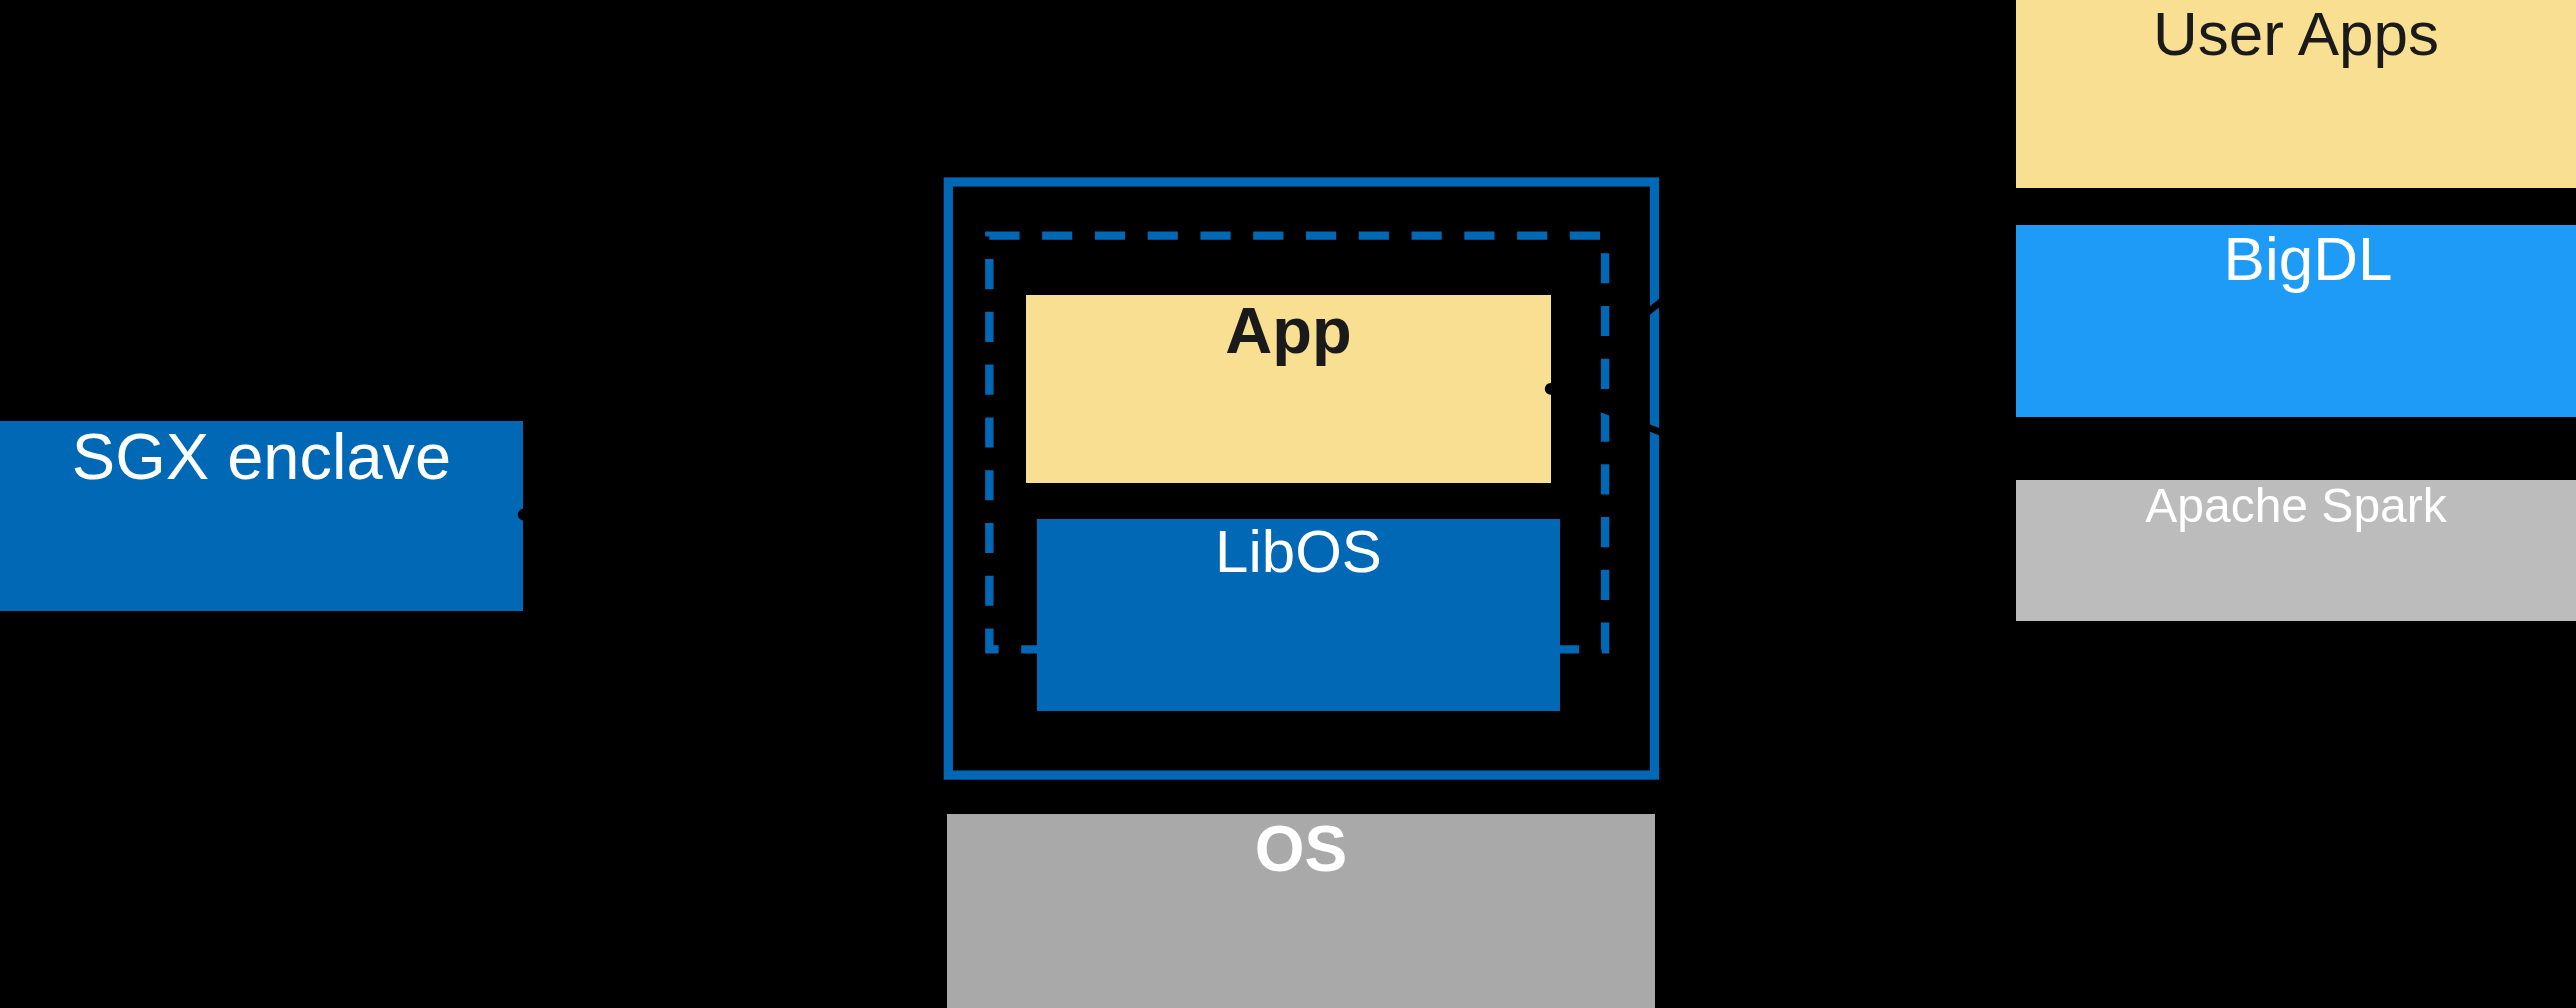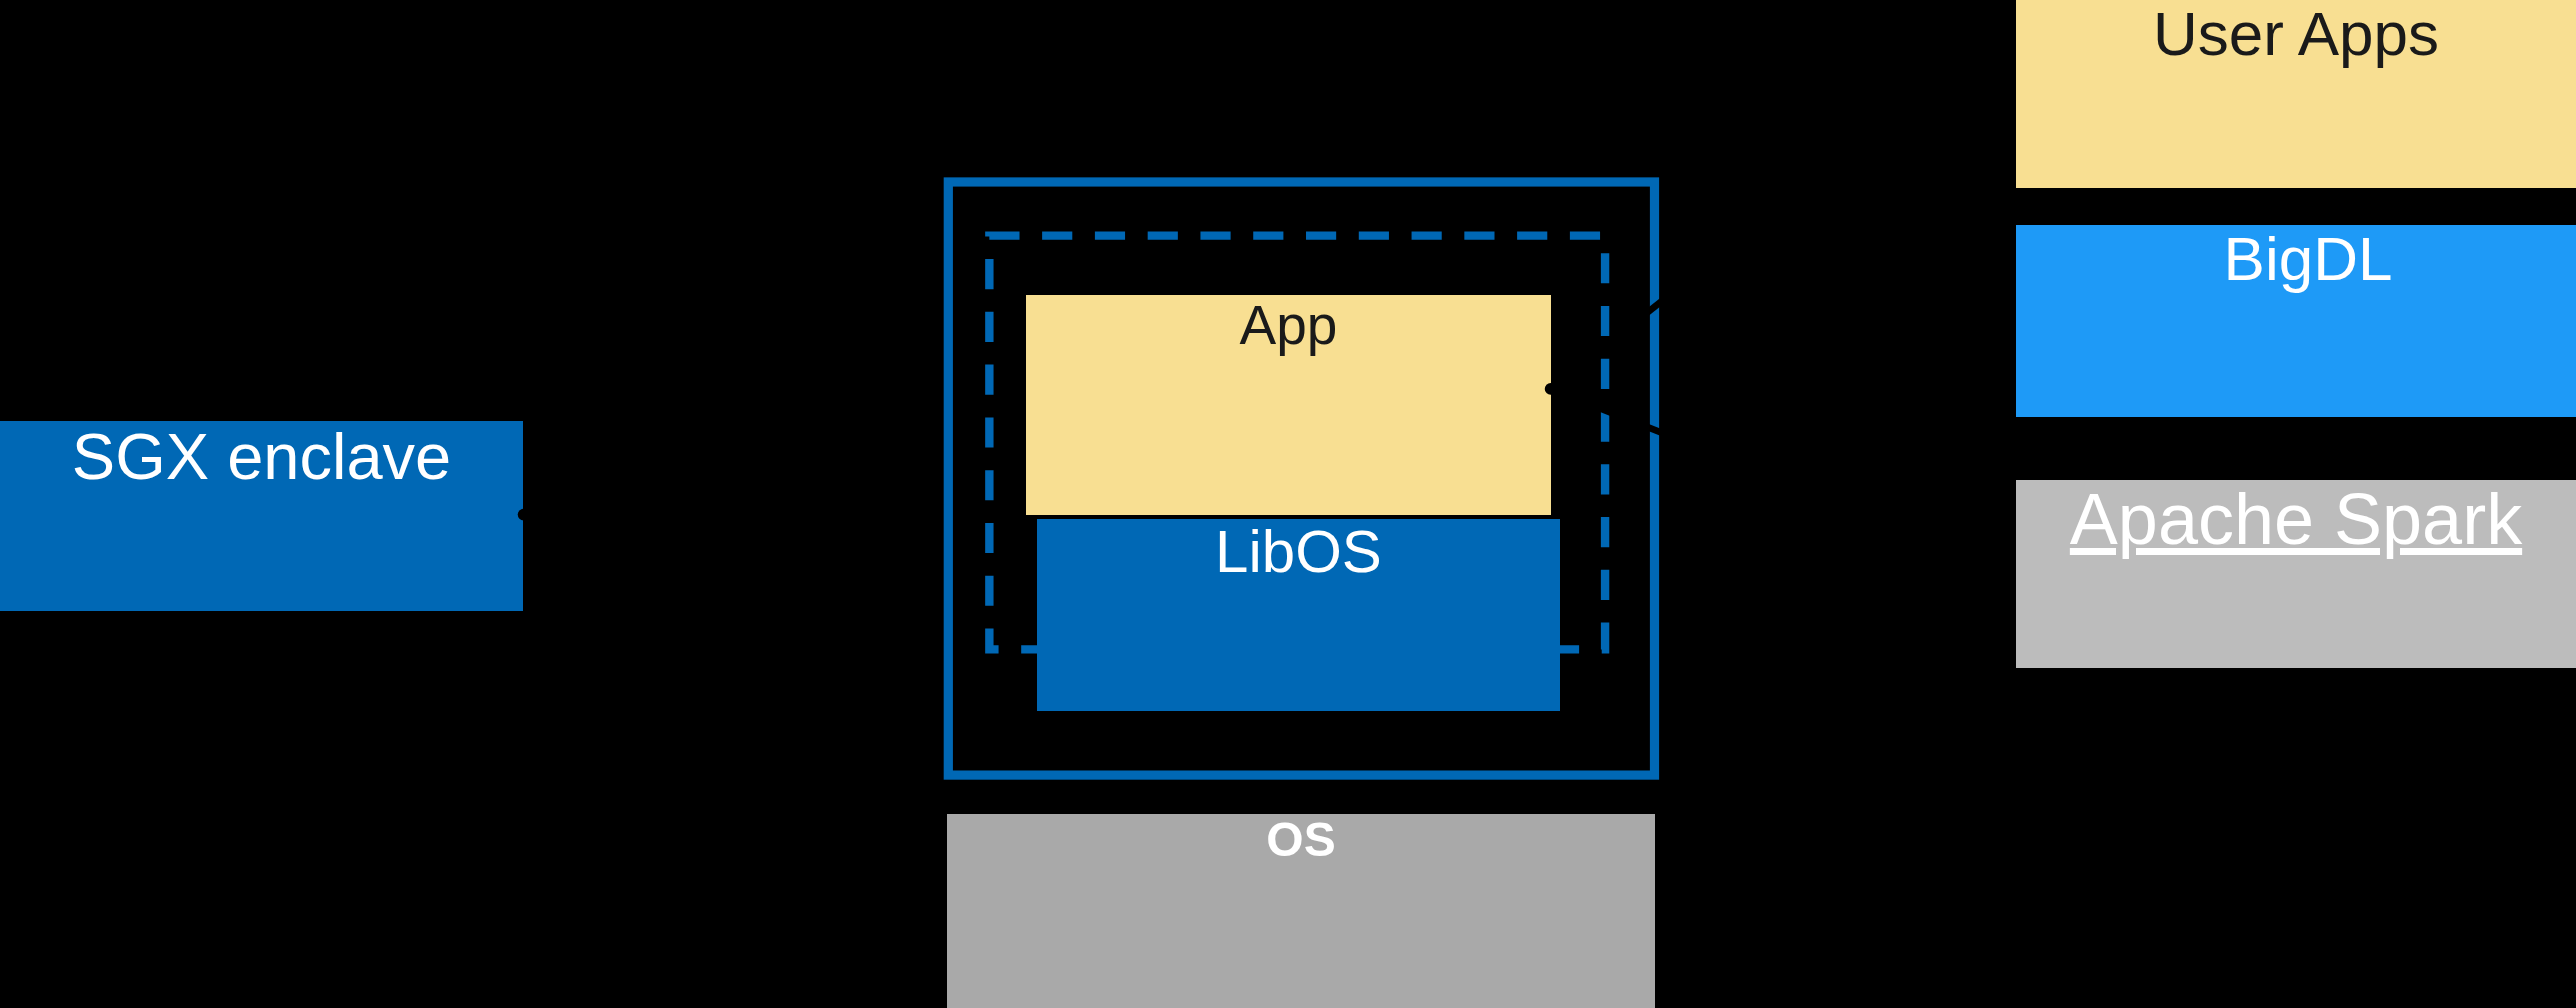--- a/index.html
+++ b/index.html
@@ -27,50 +27,50 @@
     text-align:center;line-height:1.1;
   }
   
   .sgx-box{
     left:0;top:421px;width:523px;height:190px;
     background:var(--intel-blue);color:var(--text-light);
     font-size:65px;z-index:2;
   }
   
   .app-box{
-    left:1026px;top:295px;width:525px;height:220px;
+    left:1026px;top:295px;width:525px;height:188px;
     background:var(--yellow);color:var(--text-dark);
-    font-size:55px;z-index:4;
+    font-size:65px;z-index:4;font-weight:bold;
   }
   .libos-box{
     left:1037px;top:519px;width:523px;height:192px;
     background:var(--intel-blue);color:var(--text-light);
     font-size:60px;z-index:4;
   }
   .os-box{
     left:947px;top:814px;width:708px;height:194px;
     background:var(--gray-medium);color:var(--text-light);
-    font-size:48px;font-weight:bold;
+    font-size:64px;font-weight:bold;
     padding-bottom:18px;z-index:4;
   }
   
   .userapps-box{
     left:2016px;top:0;width:560px;height:188px;
     background:var(--yellow);color:var(--text-dark);
     font-size:62px;padding-bottom:22px;z-index:4;
   }
   .bigdl-box{
     left:2016px;top:225px;width:560px;height:192px;
     background:var(--bright-blue);color:var(--text-light);
     font-size:62px;z-index:4;padding-left:24px;
   }
   .spark-box{
-    left:2016px;top:480px;width:560px;height:188px;
+    left:2016px;top:480px;width:560px;height:141px;
     background:var(--gray-light);color:var(--text-light);
-    font-size:72px;z-index:4;text-decoration:underline;
+    font-size:48px;z-index:4;
   }
   
   .layer{left:0;top:0;width:2576px;height:1009px;pointer-events:none;}
   .layer-behind{z-index:1;}
   .layer-borders{z-index:3;}
   .layer-front{z-index:5;}
   .stroke-intel{stroke:var(--intel-blue);fill:none;}
   .stroke-black{stroke:var(--black-line);fill:none;}
   .fill-black{fill:var(--black-line);}
 </style>

